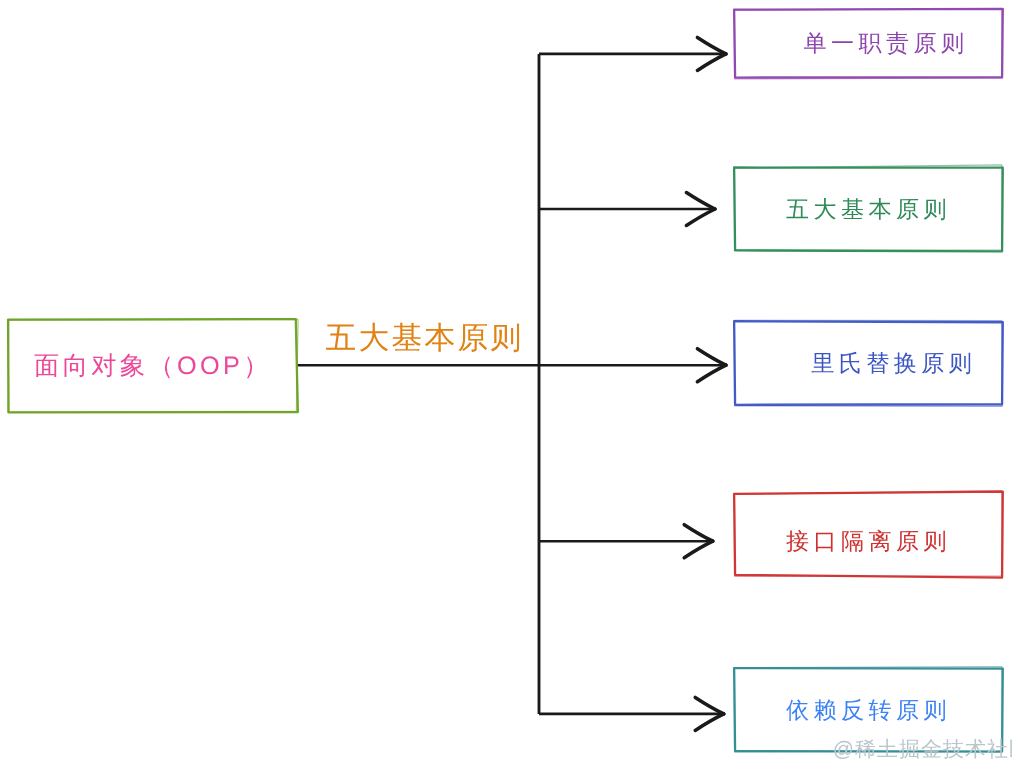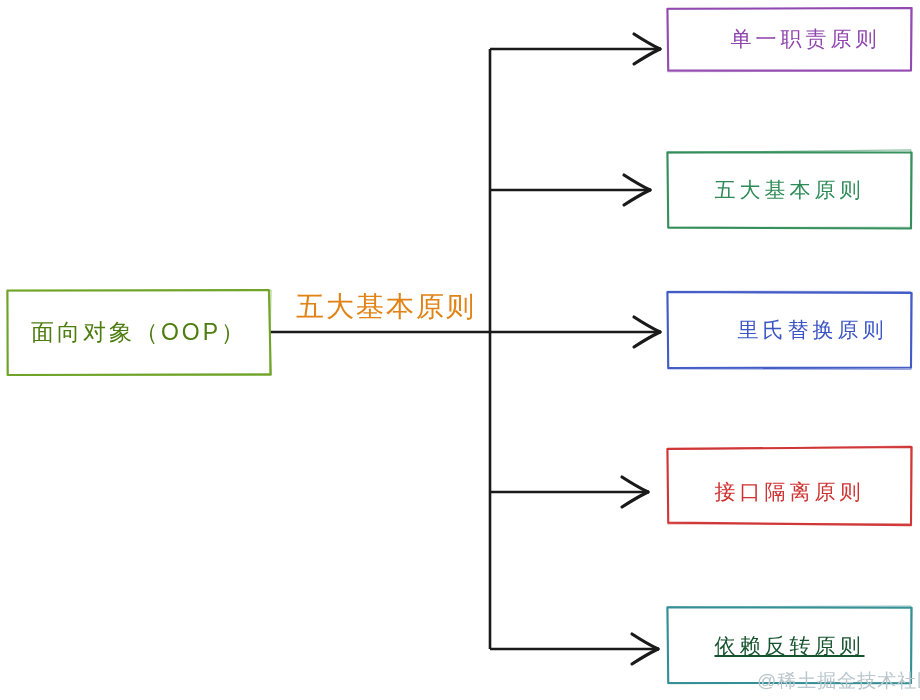--- a/index.html
+++ b/index.html
@@ -123,42 +123,42 @@
           <path d="M667.3802535740324,448.91751347512616 L911.6343733300048,447.00939501216834 L910.9847948465816,525.173159865862 L668.268650373962,522.6071501241764 Z" fill="none" stroke="#cf3030" stroke-width="2.1" stroke-linejoin="round" opacity="0.95"></path>
           <path d="M667.6231481062044,449.38407753264255 L910.718416762678,446.13000470932155 L911.0103501147532,523.4754761426375 L667.9547643151869,523.9157335921124 Z" fill="none" stroke="#cf3030" stroke-width="1.2" stroke-linejoin="round" opacity="0.5"></path>
         </g>
         <g>
           <path d="M667.3802535740324,607.354969499485 L911.6343733300048,607.787131857677 L910.9847948465816,683.2296481311117 L668.268650373962,682.8483406063795 Z" fill="none" stroke="#2e8b92" stroke-width="2.1" stroke-linejoin="round" opacity="0.95"></path>
           <path d="M667.6231481062044,606.976860622772 L910.718416762678,605.9763670186794 L911.0103501147532,682.9023929460512 L667.9547643151869,683.5372978001315 Z" fill="none" stroke="#2e8b92" stroke-width="1.2" stroke-linejoin="round" opacity="0.5"></path>
         </g>
       </g>
   </svg>
 
-  <div class="node-label root-label" id="root-node-label" style="left: 8px; top: 290px; width: 262px; height: 85px; color: #4d7c0f;">
+  <div class="node-label root-label" id="root-node-label" style="left: 8px; top: 290px; width: 262px; height: 85px; color: #ec4899;">
     <span>面向对象（OOP）</span>
   </div>
 
   <div class="edge-label" id="edge-label" style="left: 296px; top: 288px; color: rgb(224, 130, 20);">
     <span>五大基本原则</span>
   </div>
 
   <div id="leaf-layer">
       <div class="node-label leaf-label" style="left: 667px; top: 8px; width: 245px; height: 62px; color: rgb(142, 68, 173); padding-left: 16px;">
         <span>单一职责原则</span>
       </div>
       <div class="node-label leaf-label" style="left: 667px; top: 152px; width: 245px; height: 76px; color: rgb(46, 139, 87);">
         <span>五大基本原则</span>
       </div>
       <div class="node-label leaf-label" style="left: 667px; top: 292px; width: 291px; height: 76px; color: rgb(59, 85, 196);">
         <span>里氏替换原则</span>
       </div>
       <div class="node-label leaf-label" style="left: 667px; top: 448px; width: 245px; height: 88px; color: rgb(207, 48, 48);">
         <span>接口隔离原则</span>
       </div>
-      <div class="node-label leaf-label" style="left: 667px; top: 608px; width: 245px; height: 76px; color: #14532d; text-decoration: underline;">
+      <div class="node-label leaf-label" style="left: 667px; top: 608px; width: 245px; height: 76px; color: #3b82f6;">
         <span>依赖反转原则</span>
       </div>
     </div>
 
   <div class="watermark" id="watermark" style="left: 757px; top: 668px;">
     <span>@稀土掘金技术社区</span>
   </div>
 
 </div>
 

